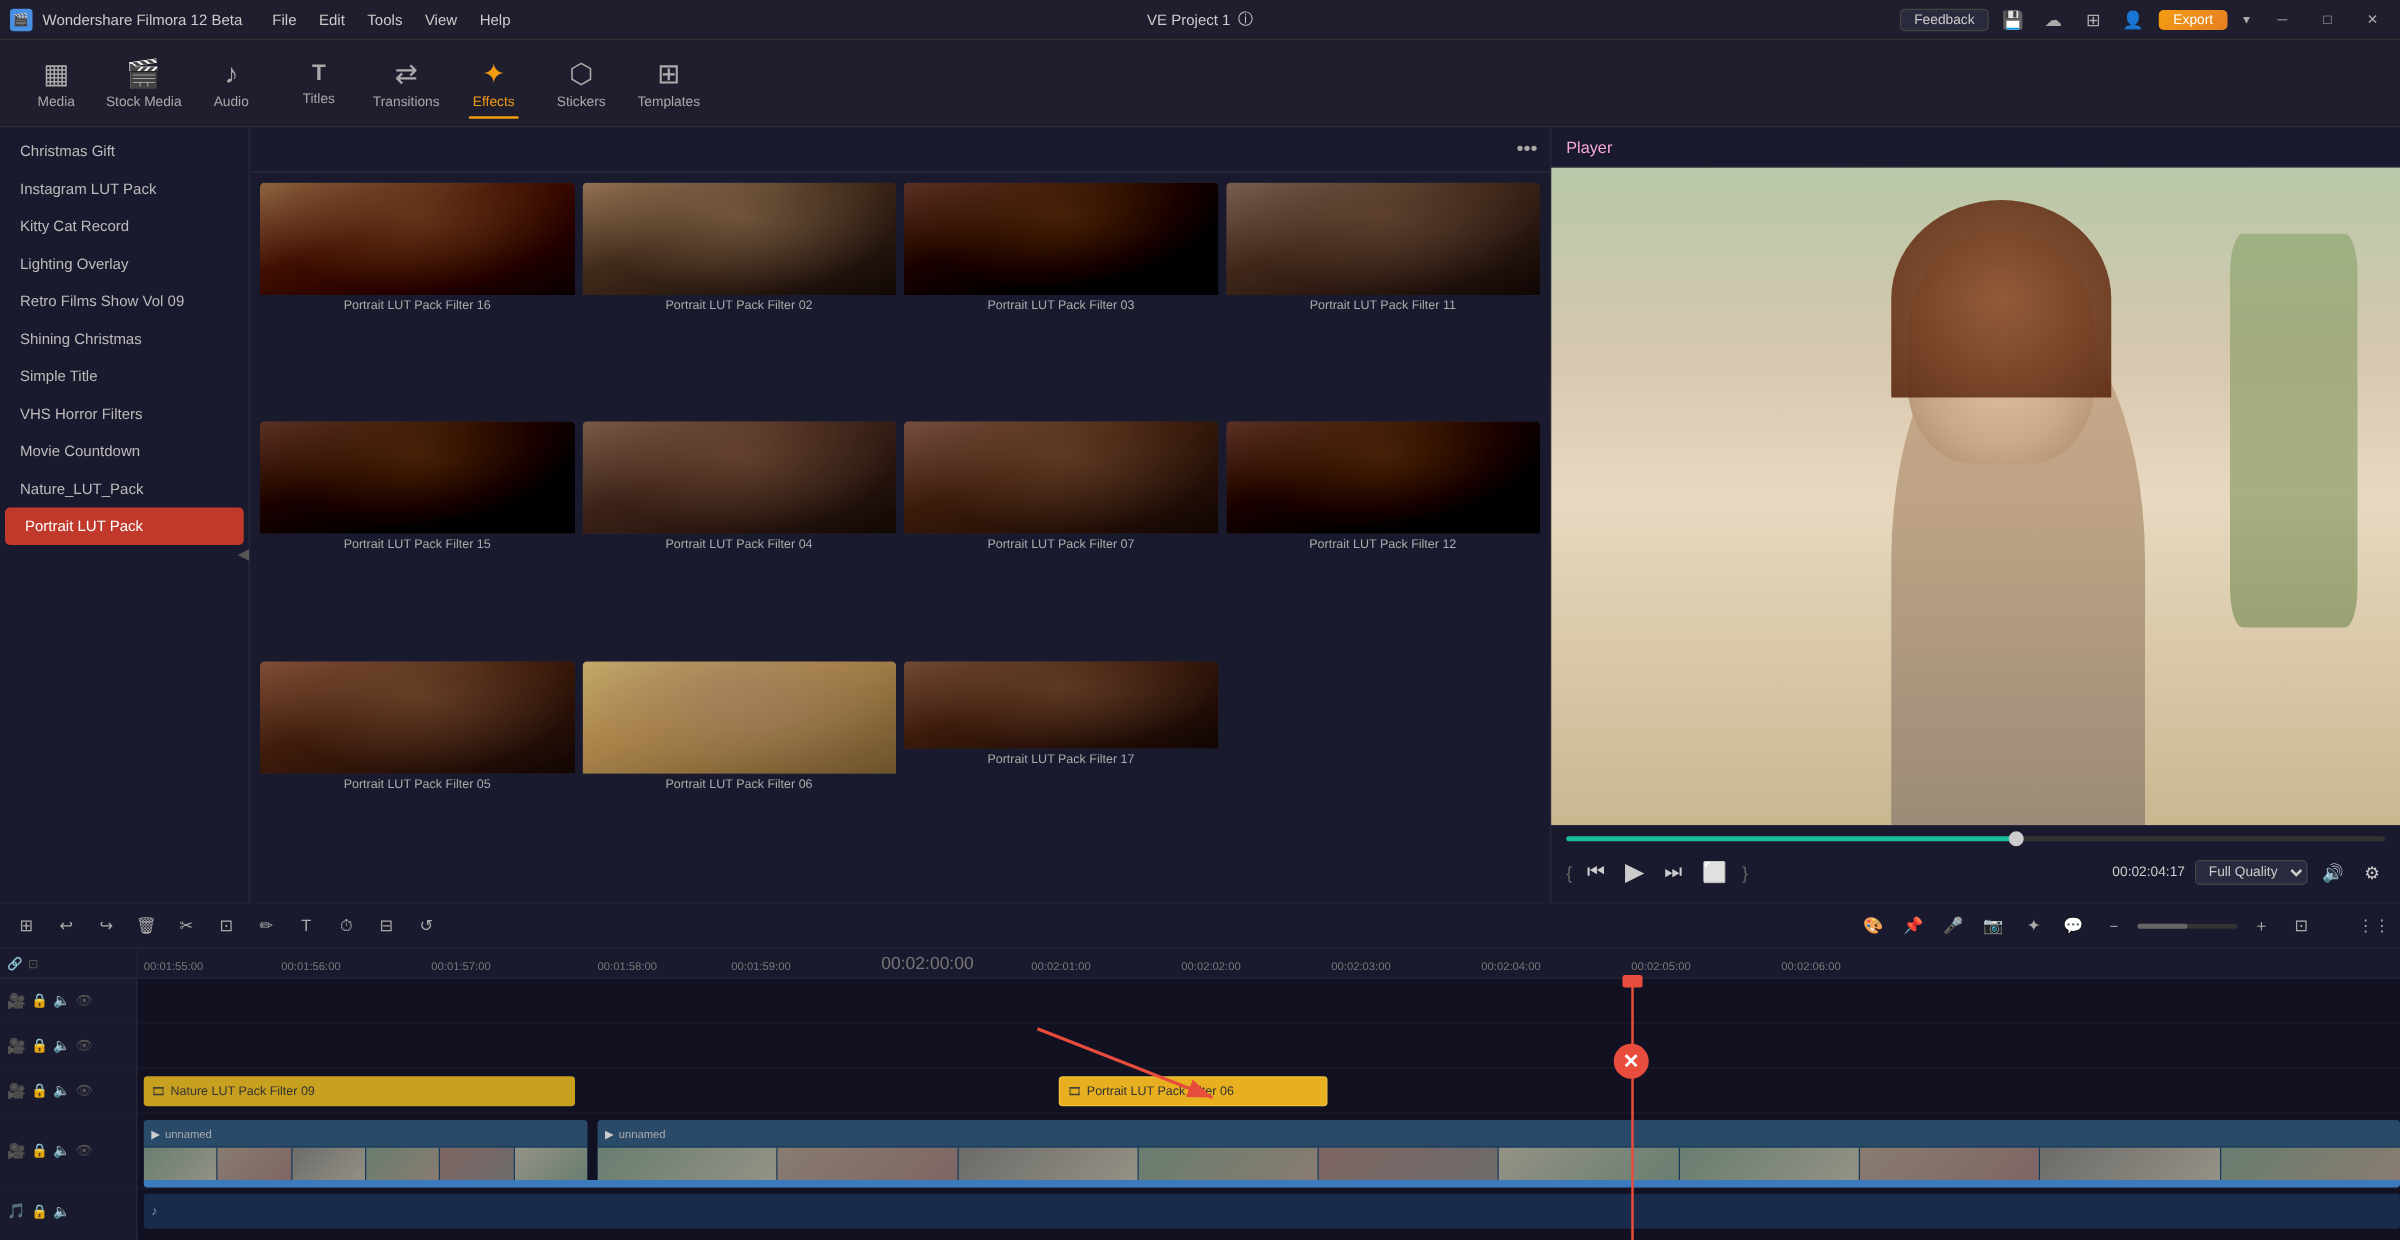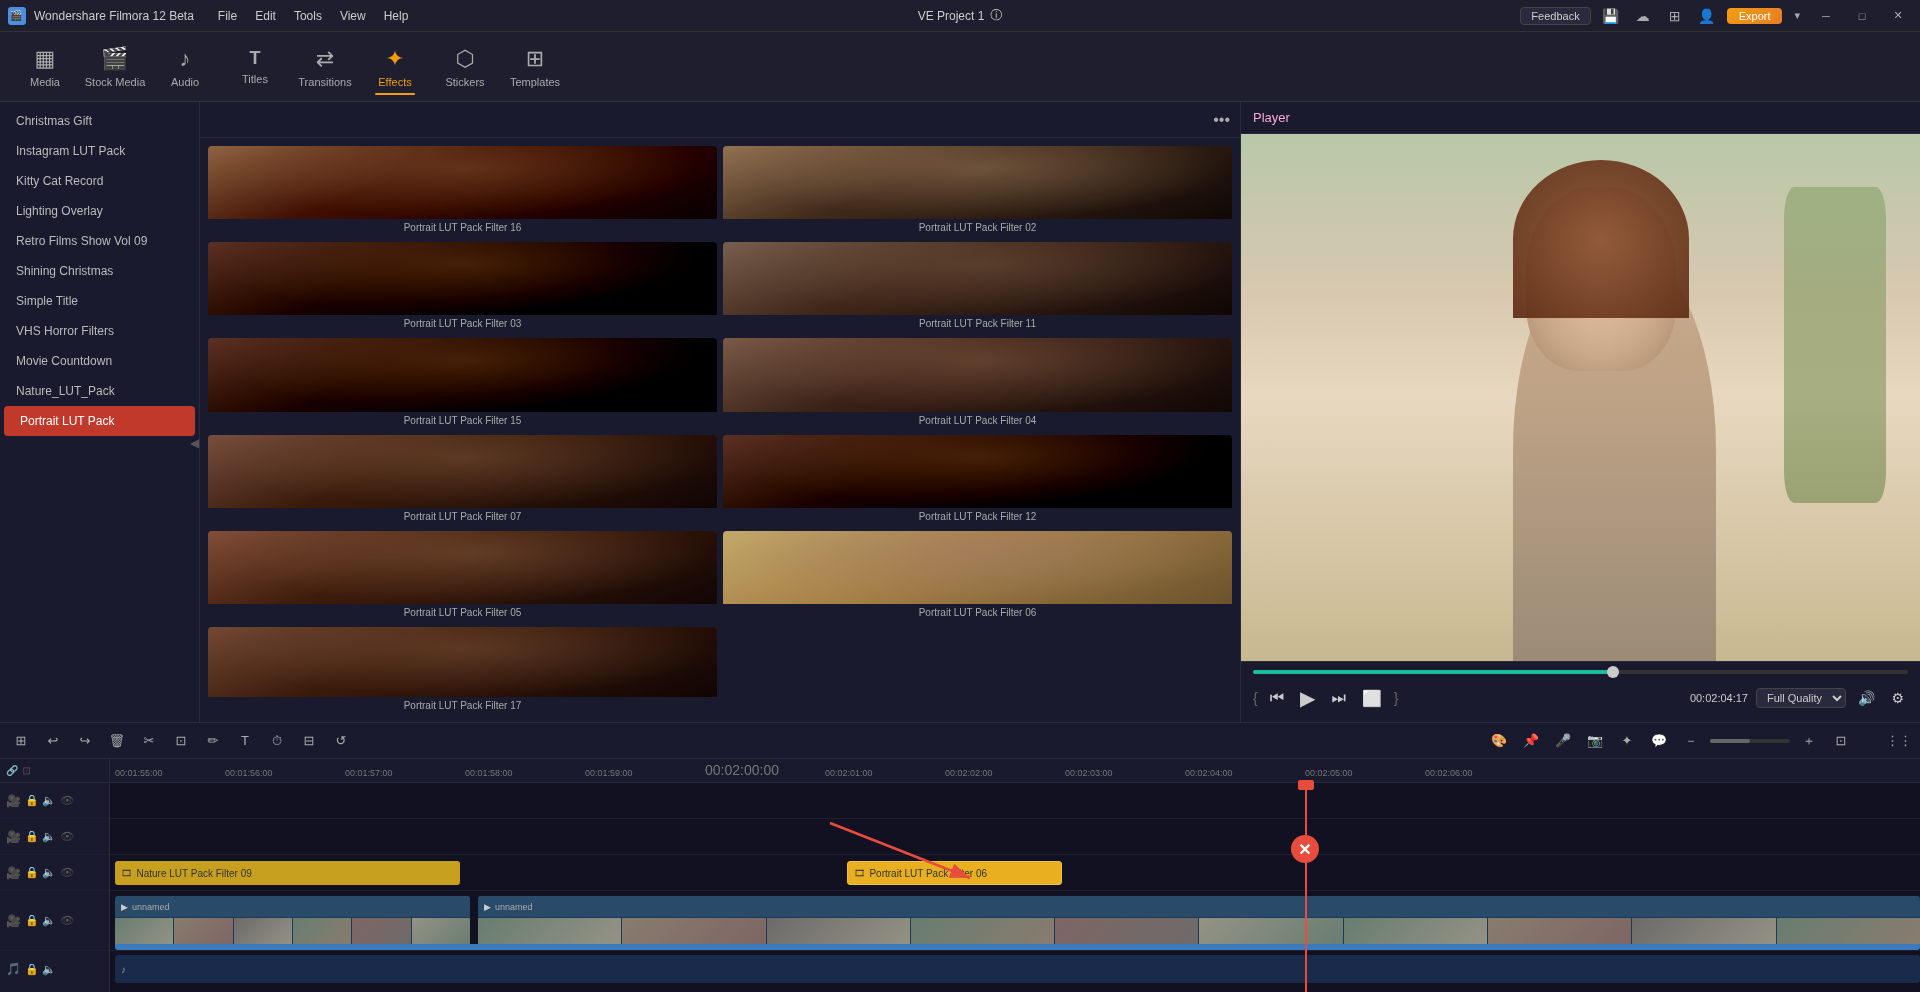--- a/index.html
+++ b/index.html
@@ -35,21 +35,21 @@
     #content-area { display: flex; width: 100%; height: calc(992px - 32px - 70px - 270px); }
 
     
     #left-panel { width: 200px; background: #1a1a2e; border-right: 1px solid #2a2a3e; overflow-y: auto; padding: 4px 0; }
     .left-panel-item { padding: 8px 16px; cursor: pointer; font-size: 12px; color: #bbb; border-radius: 0; }
     .left-panel-item.active { background: #c0392b; color: white; border-radius: 4px; margin: 0 4px; }
 
     
     #effects-panel { flex: 1; background: #1a1a2e; display: flex; flex-direction: column; overflow: hidden; }
     .effects-header { display: flex; align-items: center; justify-content: flex-end; padding: 6px 10px; border-bottom: 1px solid #2a2a3e; height: 36px; }
-    .effects-grid { display: grid; grid-template-columns: repeat(2, 1fr); gap: 6px; padding: 8px; overflow-y: auto; flex: 1; }
+    .effects-grid { display: grid; grid-template-columns: repeat(4, 1fr); gap: 6px; padding: 8px; overflow-y: auto; flex: 1; }
     .effect-card { display: flex; flex-direction: column; cursor: pointer; border-radius: 4px; overflow: hidden; }
     .effect-thumb { width: 100%; height: 90px; background: #2a2a3e; position: relative; overflow: hidden; }
     .effect-thumb .lock-icon { position: absolute; top: 4px; left: 4px; background: rgba(0,0,0,0.6); border-radius: 50%; width: 16px; height: 16px; display: flex; align-items: center; justify-content: center; font-size: 9px; color: #f39c12; }
     .effect-label { font-size: 10px; color: #aaa; padding: 3px 2px; text-align: center; background: #1a1a2e; }
 
     .face-portrait {
       width: 100%; height: 100%;
       background: linear-gradient(160deg, #c8956c 0%, #8a5030 40%, #3a1a0a 100%);
       position: relative;
     }
@@ -379,21 +379,21 @@
     </div>
 
     <div style="flex:1;position:relative;overflow:hidden;display:flex;flex-direction:column;">
 
       <div class="timeline-ruler" style="position:relative;overflow:hidden;">
         <div style="position:absolute;left:0;top:0;right:0;bottom:0;display:flex;align-items:center;">
           <div style="position:relative;width:100%;height:100%;">
             <span style="position:absolute;left:5px;bottom:4px;font-size:9px;color:#777;">00:01:55:00</span>
             <span style="position:absolute;left:115px;bottom:4px;font-size:9px;color:#777;">00:01:56:00</span>
             <span style="position:absolute;left:235px;bottom:4px;font-size:9px;color:#777;">00:01:57:00</span>
-            <span style="position:absolute;left:355px;bottom:4px;font-size:9px;color:#777;">00:01:58:00</span>
+            <span style="position:absolute;left:368px;bottom:4px;font-size:9px;color:#777;">00:01:58:00</span>
             <span style="position:absolute;left:475px;bottom:4px;font-size:9px;color:#777;">00:01:59:00</span>
             <span style="position:absolute;left:595px;bottom:4px;font-size:14px;color:#777;">00:02:00:00</span>
             <span style="position:absolute;left:715px;bottom:4px;font-size:9px;color:#777;">00:02:01:00</span>
             <span style="position:absolute;left:835px;bottom:4px;font-size:9px;color:#777;">00:02:02:00</span>
             <span style="position:absolute;left:955px;bottom:4px;font-size:9px;color:#777;">00:02:03:00</span>
             <span style="position:absolute;left:1075px;bottom:4px;font-size:9px;color:#777;">00:02:04:00</span>
             <span style="position:absolute;left:1195px;bottom:4px;font-size:9px;color:#777;">00:02:05:00</span>
             <span style="position:absolute;left:1315px;bottom:4px;font-size:9px;color:#777;">00:02:06:00</span>
           </div>
         </div>

